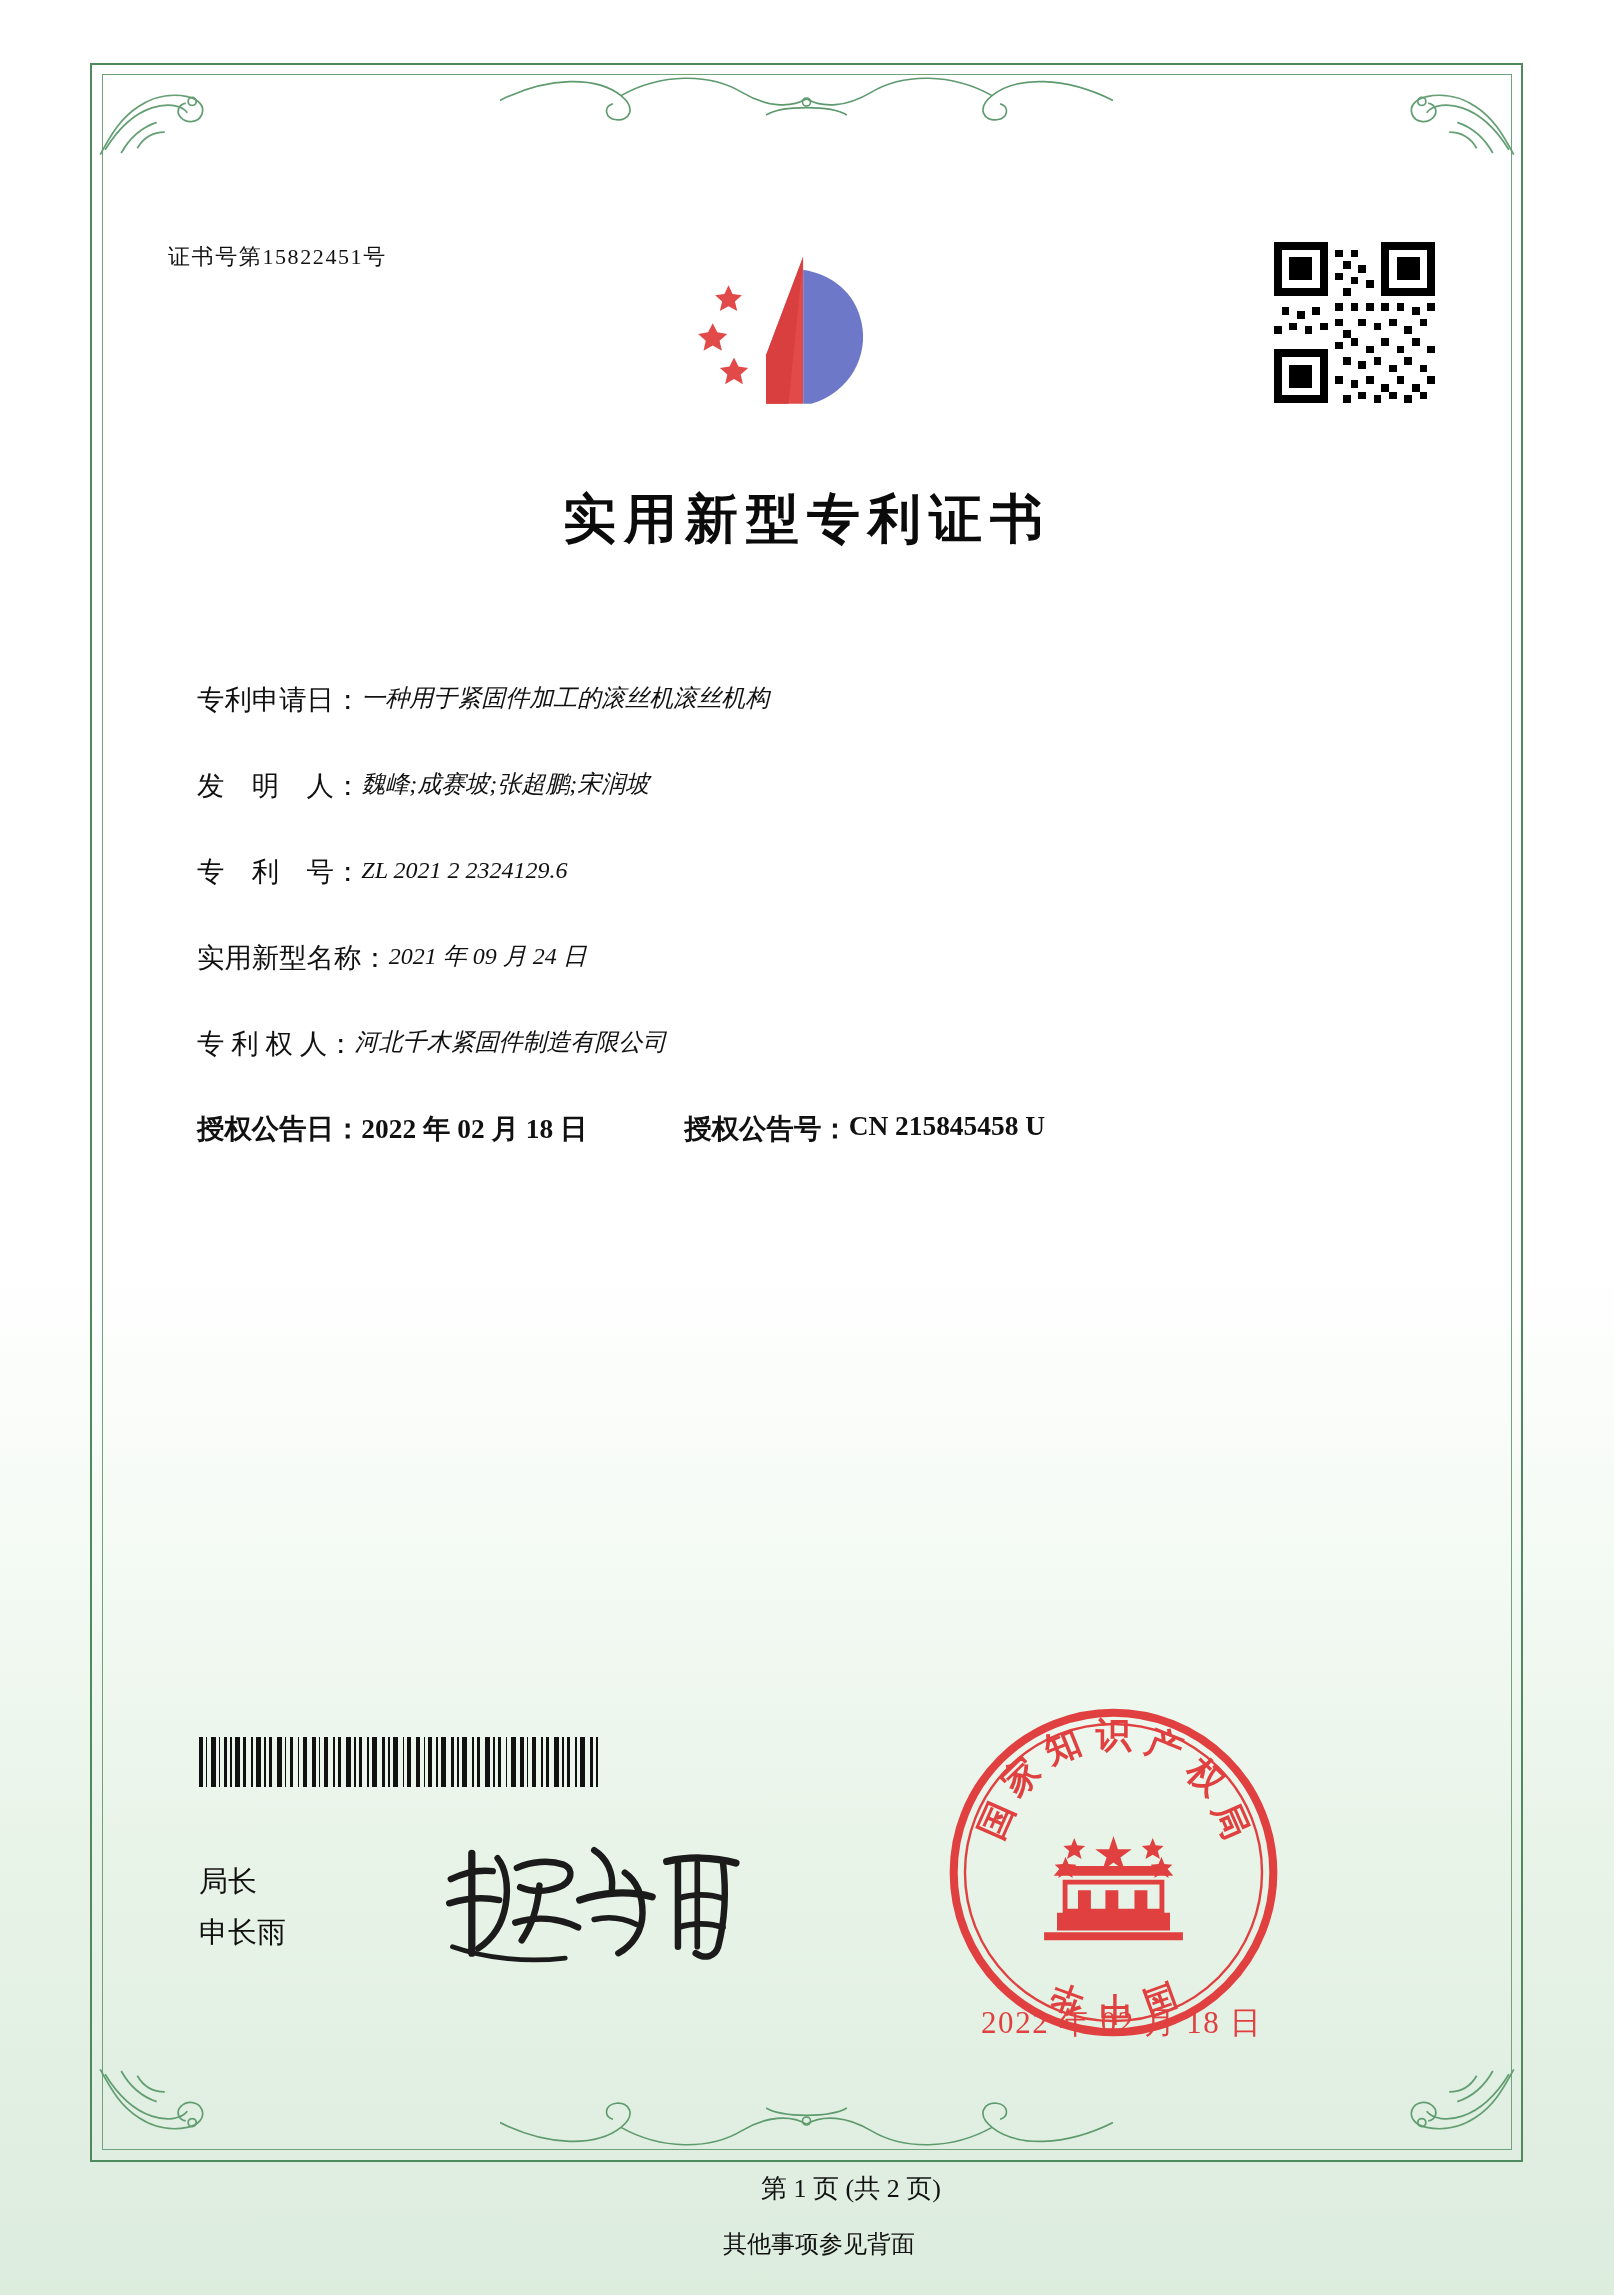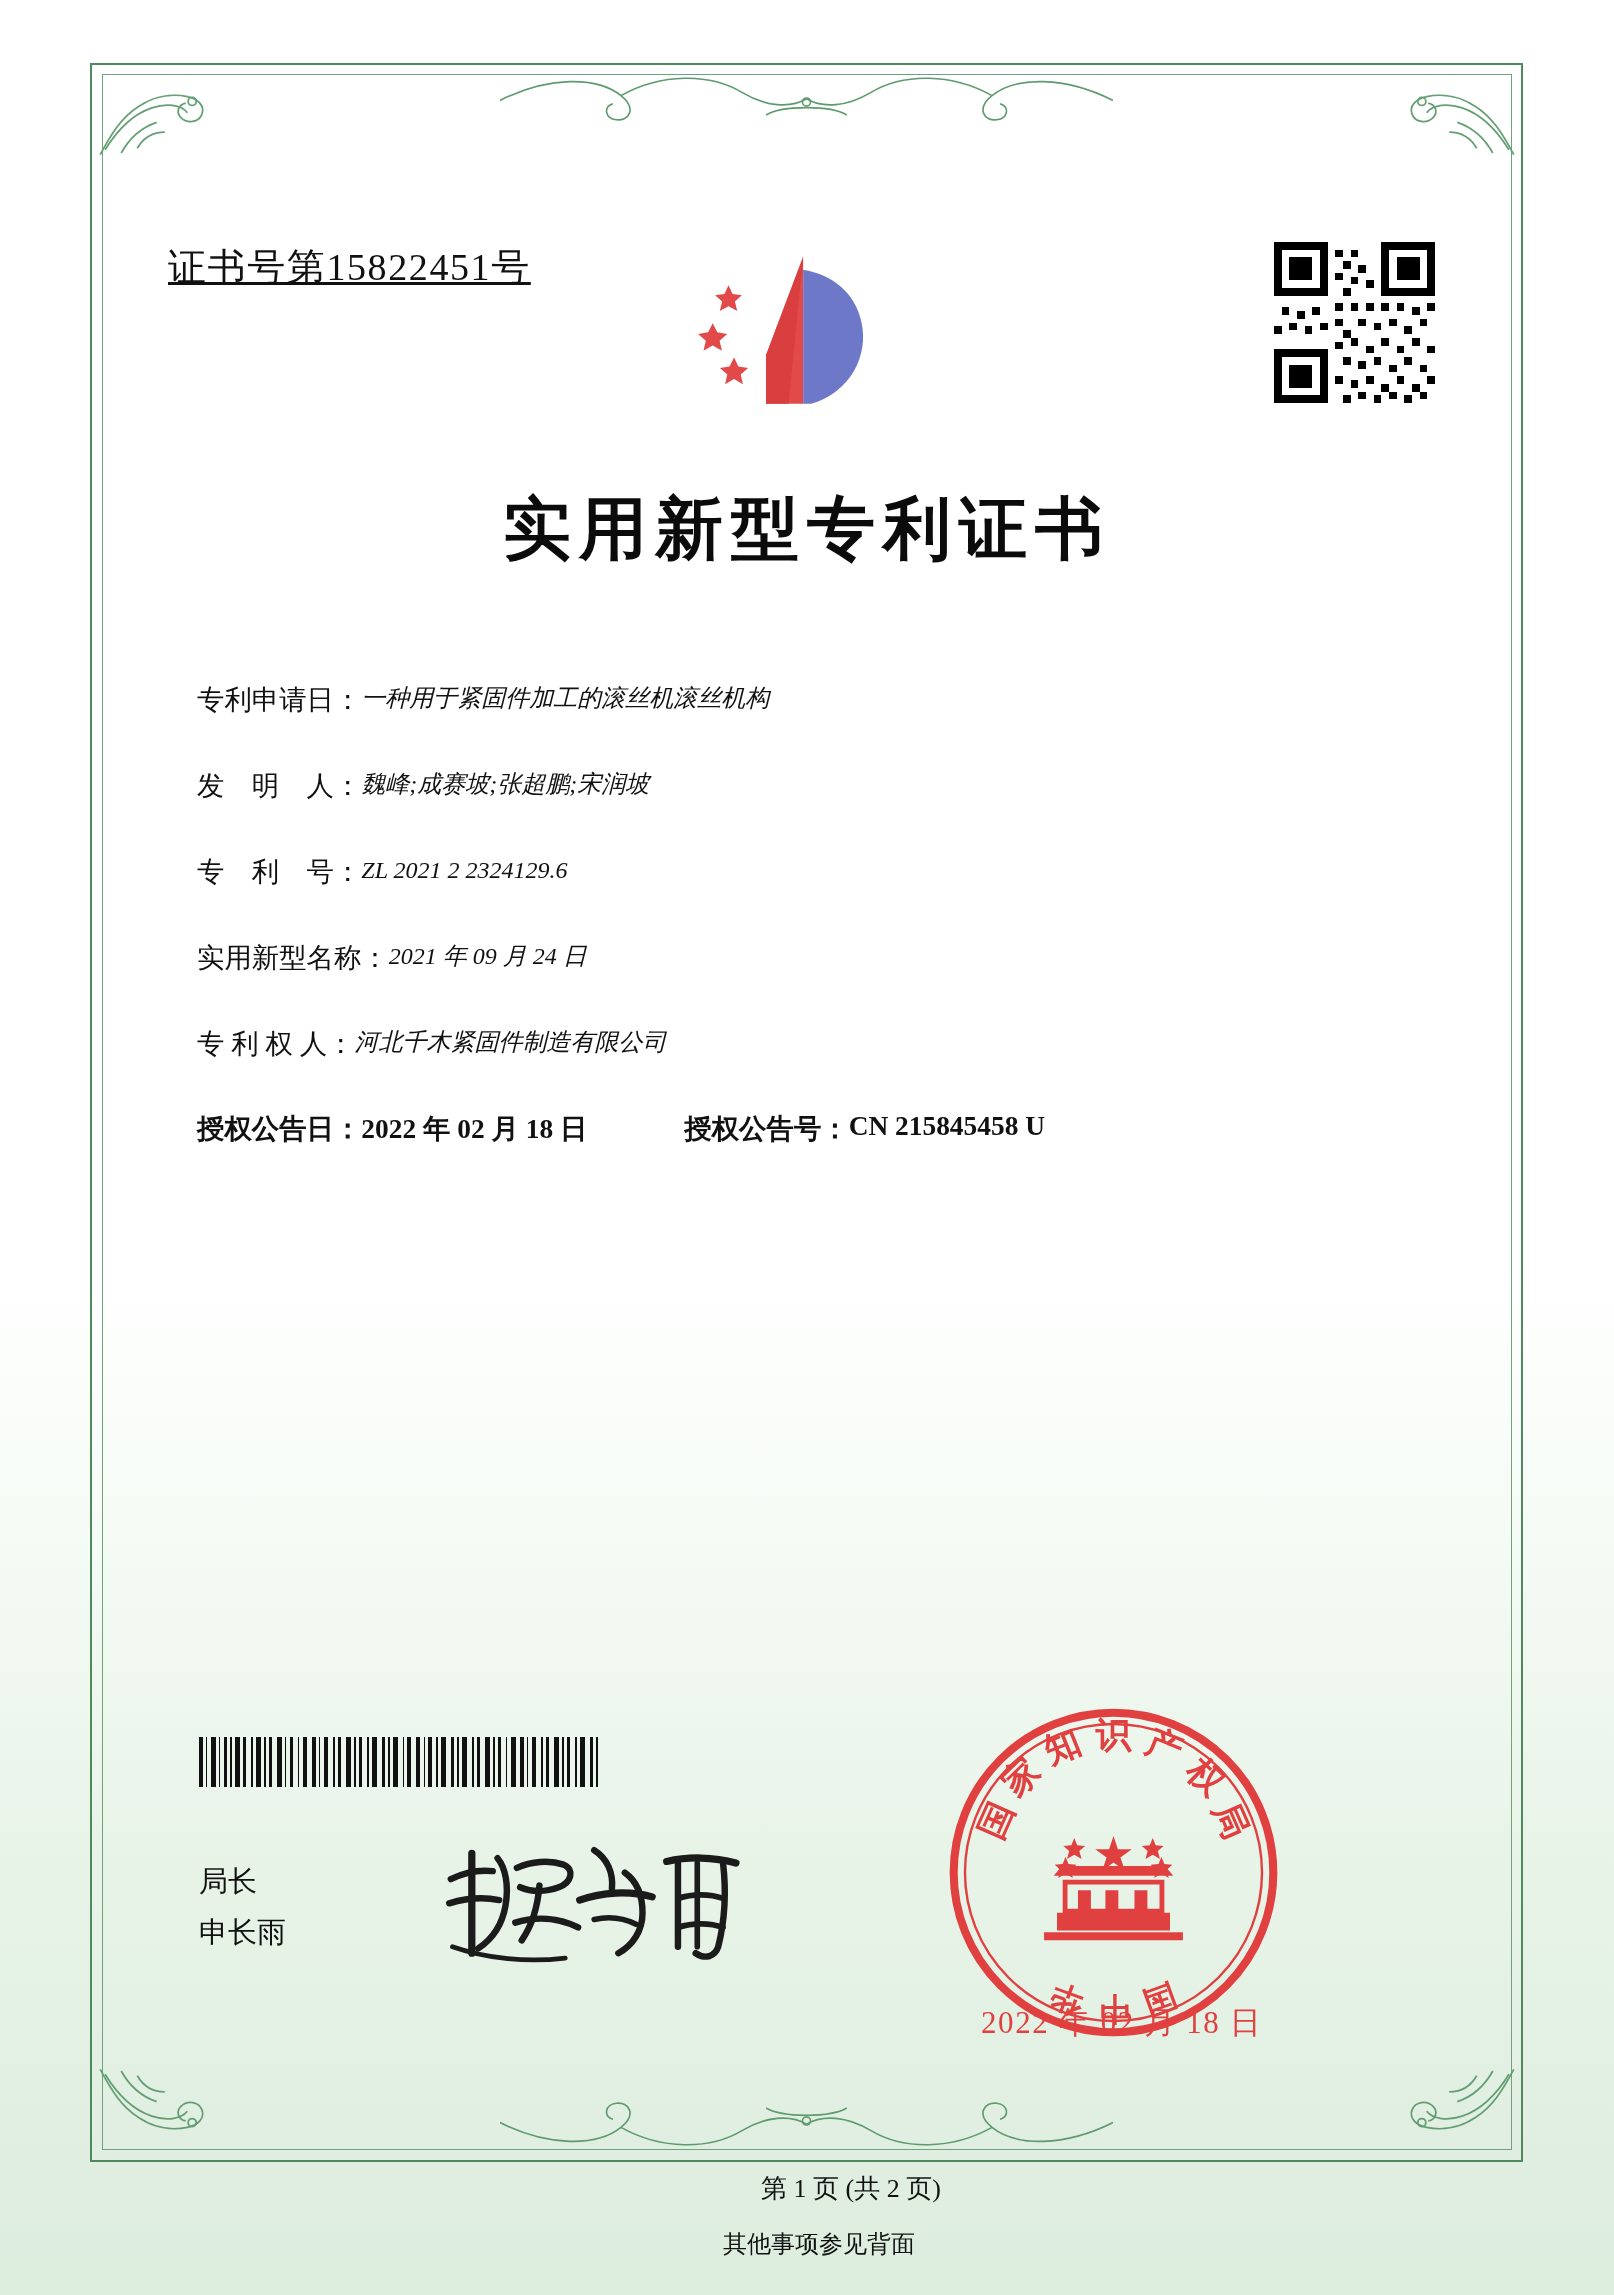--- a/index.html
+++ b/index.html
@@ -76,25 +76,24 @@
     width: 613px; height: 60px;
     color: #5d9a6d;
     transform: scaleY(-1);
   }
   .scroll-bottom svg { width: 100%; height: 100%; }
 
   
   .cert-no {
     position: absolute;
     left: 168px; top: 242px;
-    font-size: 38px;
+    font-size: 22px;
     letter-spacing: 1.6px;
     color: #111;
     white-space: nowrap;
-    text-decoration: underline;
   }
   
   .logo {
     position: absolute;
     left: 682px; top: 234px;
     width: 210px; height: 178px;
   }
   .logo svg { width: 100%; height: 100%; }
   
   .qr {
@@ -103,21 +102,21 @@
     width: 161px; height: 161px;
   }
   .qr svg { width: 100%; height: 100%; display:block; }
 
   
   .title {
     position: absolute;
     left: 0; top: 484px;
     width: 1614px;
     text-align: center;
-    font-size: 68px;
+    font-size: 53px;
     font-weight: bold;
     letter-spacing: 8px;
     color: #0b0b0b;
     font-family: "DejaVu Serif", "Liberation Serif", serif;
   }
 
   
   .fields {
     position: absolute;
     left: 197px;

